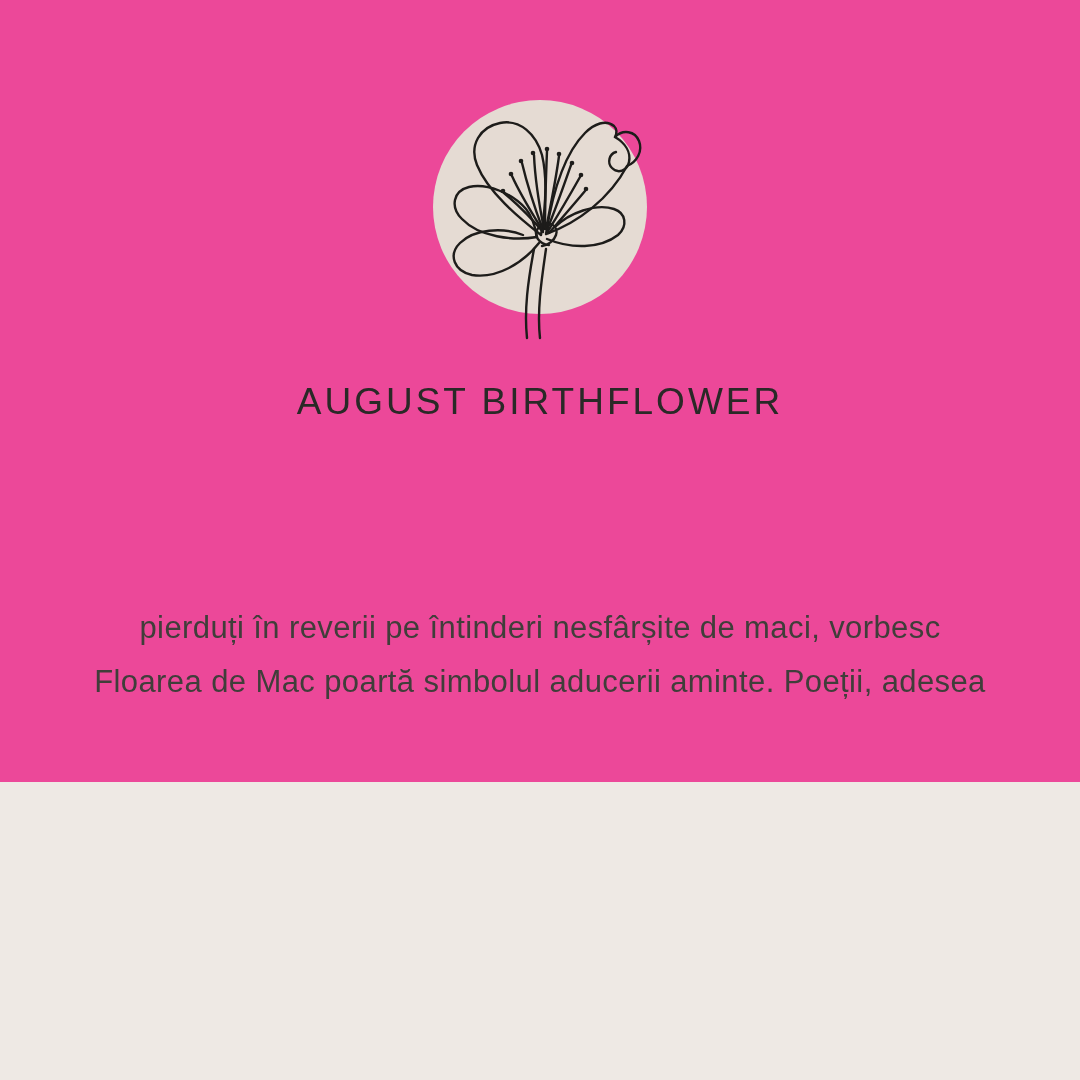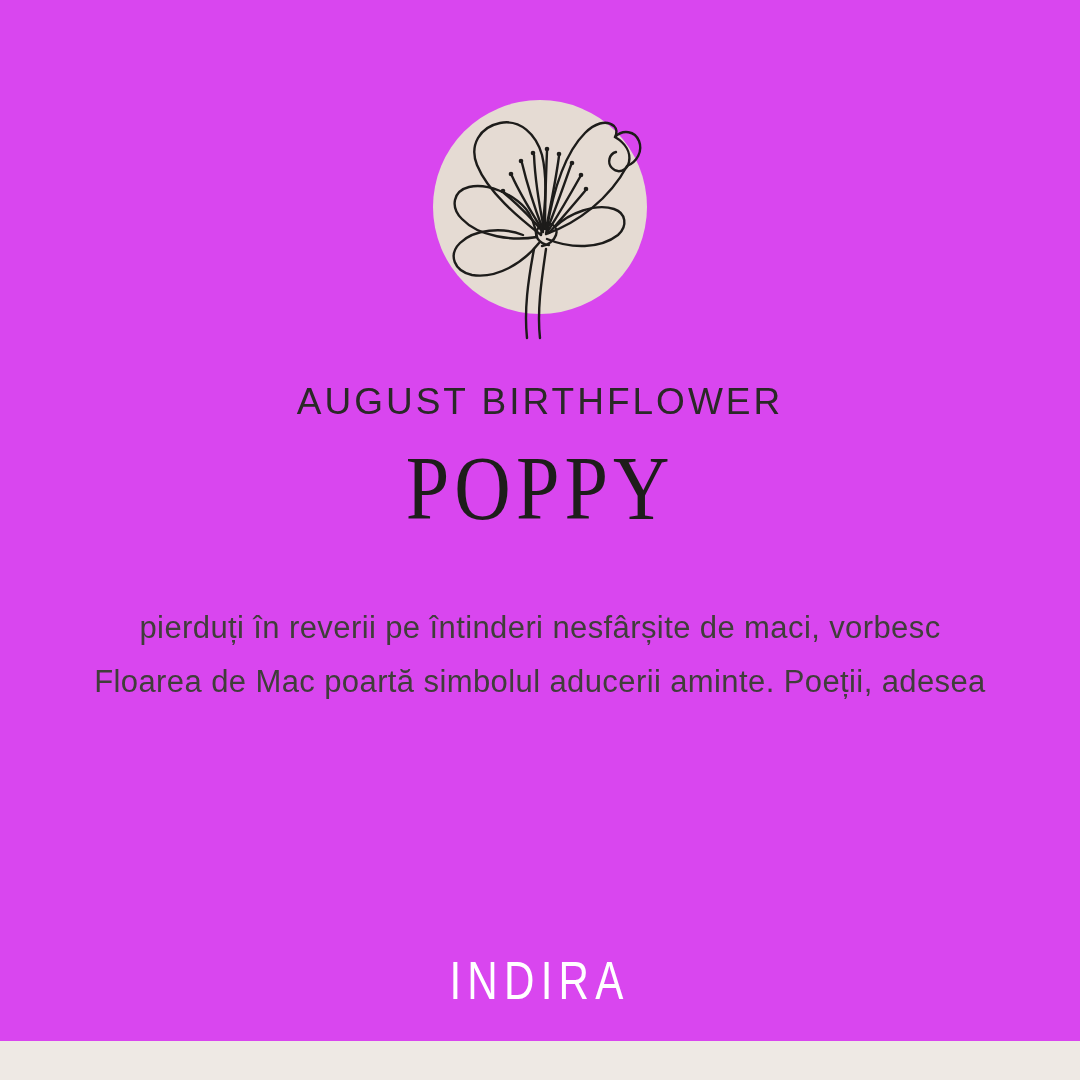--- a/index.html
+++ b/index.html
@@ -3,22 +3,22 @@
 <meta charset="utf-8">
 <style>
   html, body { margin: 0; padding: 0; }
   body {
     width: 1080px; height: 1080px;
     font-family: "Liberation Sans", sans-serif;
     background: #eee9e4;
   }
   .canvas {
     position: relative;
-    width: 1080px; height: 1041px;
-    background: #d946ef;
+    width: 1080px; height: 782px;
+    background: #ec4899;
     overflow: hidden;
   }
   .flower {
     position: absolute;
     left: 420px; top: 88px;
     width: 240px; height: 264px;
   }
   .flower .strokes {
     fill: none;
     stroke-width: 2.4;
@@ -123,23 +123,20 @@
       <circle cx="127" cy="61" r="2.3"></circle>
       <circle cx="139" cy="66" r="2.3"></circle>
       <circle cx="152" cy="75" r="2.3"></circle>
       <circle cx="161" cy="87" r="2.3"></circle>
       <circle cx="166" cy="101" r="2.3"></circle>
     </g>
   </svg>
 
   <div class="eyebrow">AUGUST BIRTHFLOWER</div>
 
-  <div class="title">
-    <span class="squeeze">POPPY</span>
-  </div>
 
   <div class="paragraph">
     <div>pierduți în reverii pe întinderi nesfârșite de maci, vorbesc</div>
     <div>Floarea de Mac poartă simbolul aducerii aminte. Poeții, adesea</div>
   </div>
 
   <div class="brand">
     <span class="squeeze">INDIRA</span>
   </div>
 

